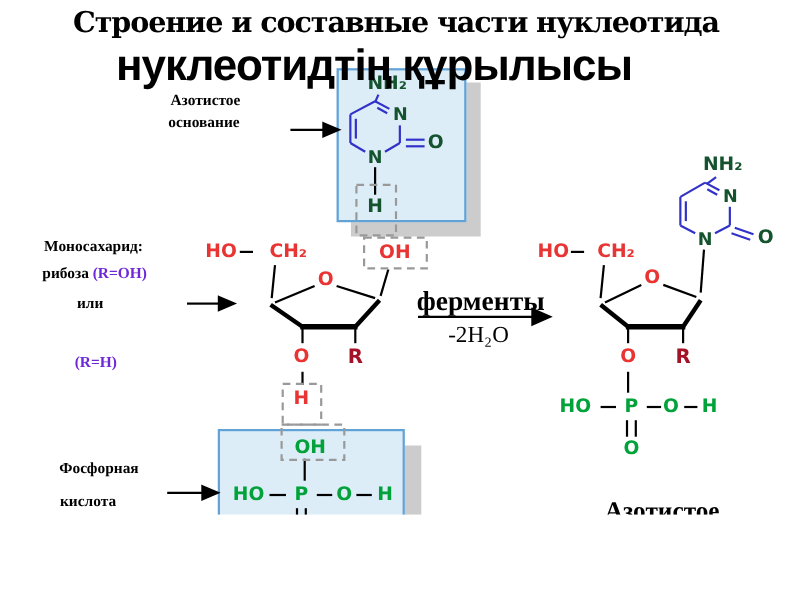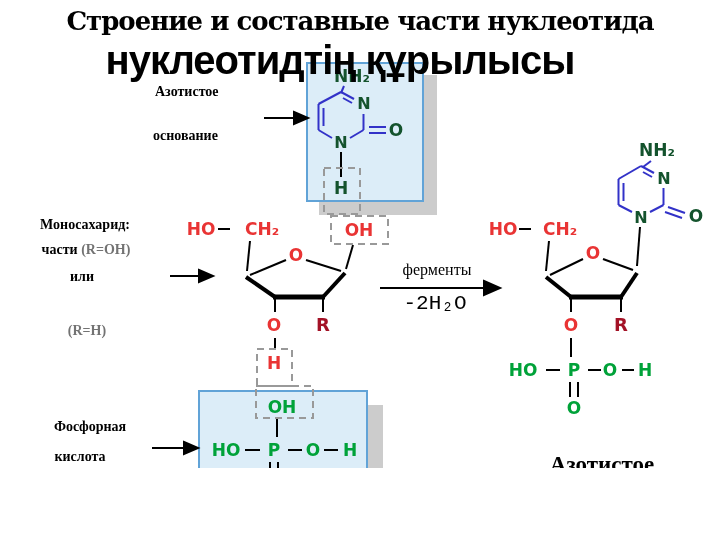--- a/index.html
+++ b/index.html
@@ -15,21 +15,21 @@
     top:6px;left:360px;font-family:"DejaVu Serif", serif;
     font-size:26px;font-weight:700;color:#000;letter-spacing:-1px;z-index:6;
   }
   .title-sub{
     top:38px;left:340px;font-family:"Liberation Sans", sans-serif;
     font-size:40px;font-weight:700;color:#000;letter-spacing:-1px;z-index:6;
   }
 
   
   .lbl{font-size:14px;color:#000;z-index:3;font-weight:bold;}
-  .lbl-red{color:#737373;}
+  .lbl-red{color:#6d28d9;}
 
   
   .bluebox{
     position:absolute;background:#dcedf8;border:2px solid #61a3d7;
     box-shadow:13px 13px 0 #cccccc;z-index:1;
   }
   #base-box{left:306px;top:62px;width:114px;height:136px;}
   #phos-box{left:198px;top:390px;width:166px;height:112px;box-shadow:15px 15px 0 #cccccc;}
 
   
@@ -40,21 +40,21 @@
     position:absolute;transform:translate(-50%,-50%);z-index:3;
     font-family:"DejaVu Sans", sans-serif;font-weight:700;font-size:17px;
     white-space:nowrap;line-height:1;
   }
   .a-blue{color:#14532d;}
   .a-red{color:#e93434;}
   .a-dred{color:#a31226;font-size:18px;}
   .a-green{color:#00a239;}
   .a-small{font-size:16px;}
 
-  .reaction-txt{font-size:16px;color:#000;z-index:3;}
+  .reaction-txt{font-size:25px;color:#000;z-index:3;font-weight:bold;}
   .water-txt{font-size:21px;color:#000;z-index:3;}
   .result-lbl{font-size:23px;font-weight:700;color:#000;z-index:3;}
 </style>
 </head>
 <body>
 
 <div id="stage">
 
   <div id="base-box" class="bluebox"></div>
   <div id="phos-box" class="bluebox"></div>
@@ -157,35 +157,35 @@
       <rect x="331" y="216" width="57" height="28"></rect>
       <rect x="257" y="349" width="35" height="37"></rect>
       <rect x="256" y="386" width="57" height="32"></rect>
     </g>
   </svg>
 
   <div class="abs ctx title-main">Строение и составные части нуклеотида</div>
   <div class="abs ctx title-sub">нуклеотидтің құрылысы</div>
 
   <div class="abs lbl" style="left:155px;top:84px;">Азотистое</div>
-  <div class="abs lbl" style="left:153px;top:128px;text-align:right;">основание</div>
+  <div class="abs lbl" style="left:153px;top:104px;text-align:right;">основание</div>
 
   <div class="abs ctx lbl" style="left:85px;top:217px;text-align:center;">Моносахарид:</div>
   <div class="abs ctx lbl" style="left:86px;top:242px;">
-    <span>части</span>
+    <span>рибоза</span>
     <span class="lbl-red">(R=OH)</span>
   </div>
   <div class="abs ctx lbl" style="left:82px;top:269px;">или</div>
   <div class="abs ctx lbl lbl-red" style="left:87px;top:323px;">(R=H)</div>
 
   <div class="abs ctx lbl" style="left:90px;top:419px;text-align:right;">Фосфорная</div>
   <div class="abs ctx lbl" style="left:80px;top:449px;">кислота</div>
 
   <div class="abs ctx reaction-txt" style="left:437px;top:261px;">ферменты</div>
-  <div class="abs ctx water-txt" style="left:435px;top:292px;font-family:Liberation Mono, monospace;">-2H₂O</div>
+  <div class="abs ctx water-txt" style="left:435px;top:292px;">-2H₂O</div>
 
   <div class="abs ctx result-lbl" style="left:602px;top:452px;">Азотистое</div>
 
   <span class="atom a-blue" style="left:352px;top:76px;">NH₂</span>
   <span class="atom a-blue a-small" style="left:364px;top:104px;">N</span>
   <span class="atom a-blue a-small" style="left:341px;top:143px;">N</span>
   <span class="atom a-blue" style="left:396px;top:130px;">O</span>
   <span class="atom a-blue" style="left:341px;top:188px;">H</span>
 
   <span class="atom a-blue" style="left:657px;top:150px;">NH₂</span>

